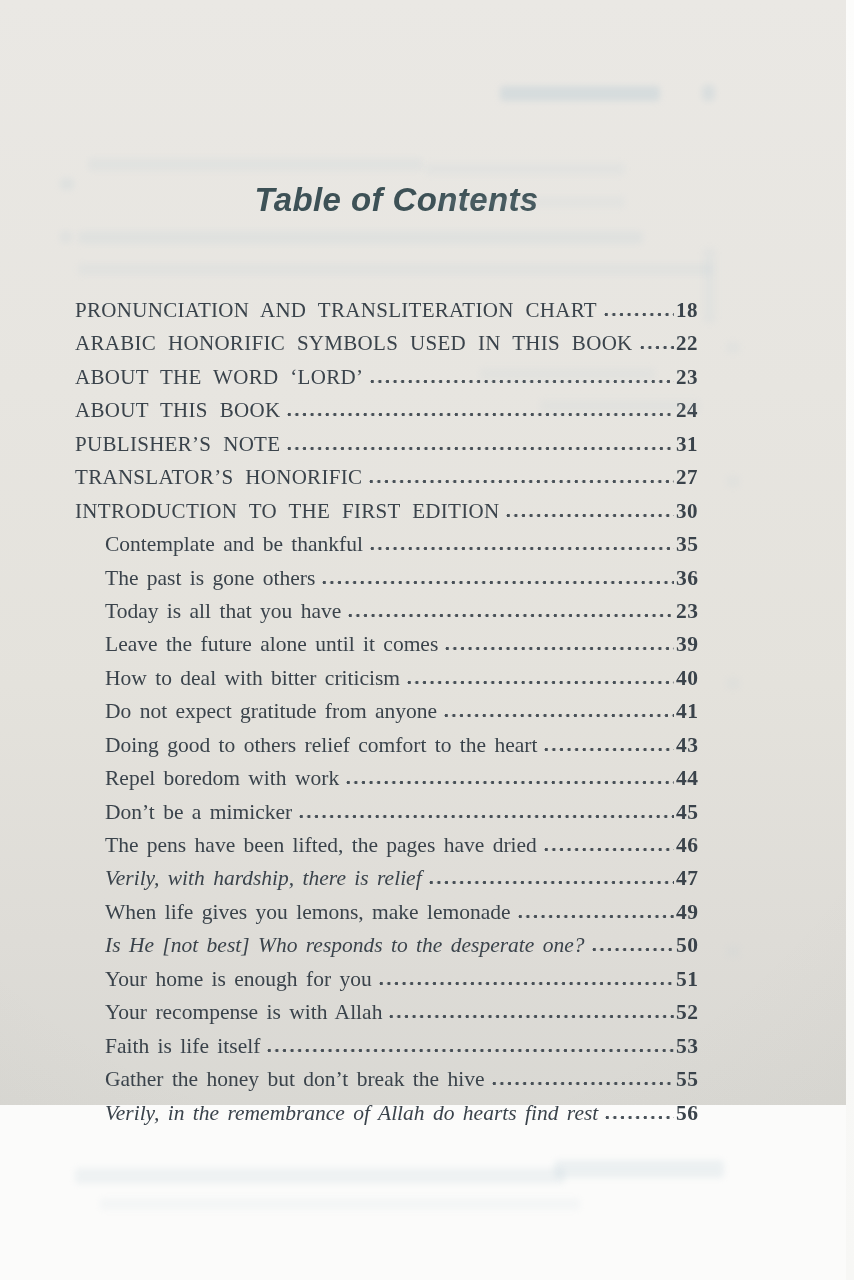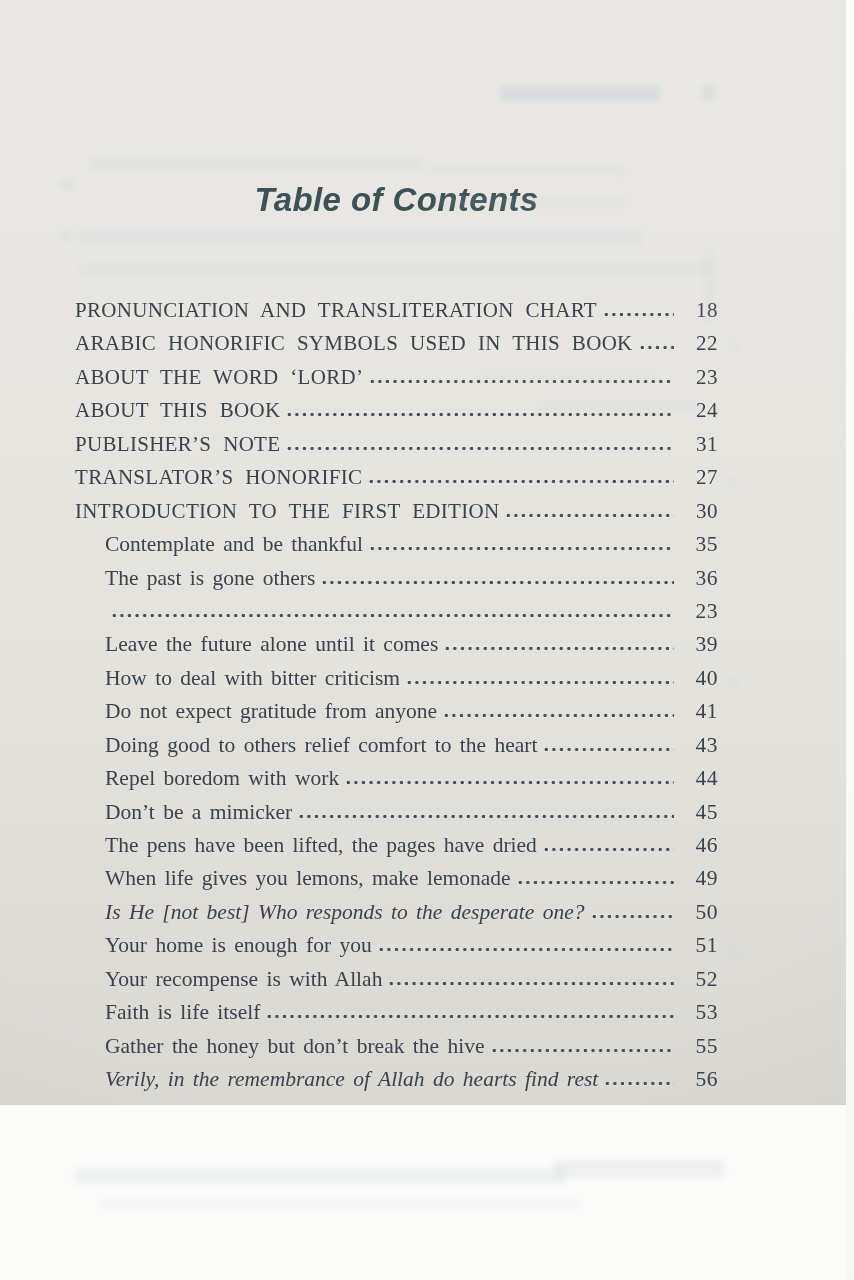--- a/index.html
+++ b/index.html
@@ -57,22 +57,23 @@
   .row.italic .label{font-style:italic;}
   .label{white-space:nowrap;}
   .leader{
     flex:1;height:5px;min-width:14px;
     margin:0 2px 0 7px;
     background-image:radial-gradient(circle at 2.2px 2.5px, var(--ink,#3a434b) 1.45px, transparent 1.9px);
     background-size:7.6px 5px;background-repeat:repeat-x;
     opacity:0.92;
   }
   .num{
-    width:42px;text-align:right;white-space:nowrap;
+    width:42px;white-space:nowrap;
     letter-spacing:0.5px;
+    font-weight:bold;
   }
 </style>
 </head>
 <body>
 
 <div id="photo">
   <div id="page">
     <h1 id="title">Table of Contents</h1>
     <div id="toc">
         <div class="row level-0 caps">
@@ -114,20 +115,21 @@
           <span class="label">Contemplate and be thankful</span>
           <div class="leader"></div>
           <span class="num">35</span>
         </div>
         <div class="row level-1">
           <span class="label">The past is gone others</span>
           <div class="leader"></div>
           <span class="num">36</span>
         </div>
         <div class="row level-1">
+          <span class="label">Today is all that you have</span>
           <div class="leader"></div>
           <span class="num">23</span>
         </div>
         <div class="row level-1">
           <span class="label">Leave the future alone until it comes</span>
           <div class="leader"></div>
           <span class="num">39</span>
         </div>
         <div class="row level-1">
           <span class="label">How to deal with bitter criticism</span>
@@ -151,20 +153,25 @@
         </div>
         <div class="row level-1">
           <span class="label">Don’t be a mimicker</span>
           <div class="leader"></div>
           <span class="num">45</span>
         </div>
         <div class="row level-1">
           <span class="label">The pens have been lifted, the pages have dried</span>
           <div class="leader"></div>
           <span class="num">46</span>
+        </div>
+        <div class="row level-1 italic">
+          <span class="label">Verily, with hardship, there is relief</span>
+          <div class="leader"></div>
+          <span class="num">47</span>
         </div>
         <div class="row level-1">
           <span class="label">When life gives you lemons, make lemonade</span>
           <div class="leader"></div>
           <span class="num">49</span>
         </div>
         <div class="row level-1 italic">
           <span class="label">Is He [not best] Who responds to the desperate one?</span>
           <div class="leader"></div>
           <span class="num">50</span>

